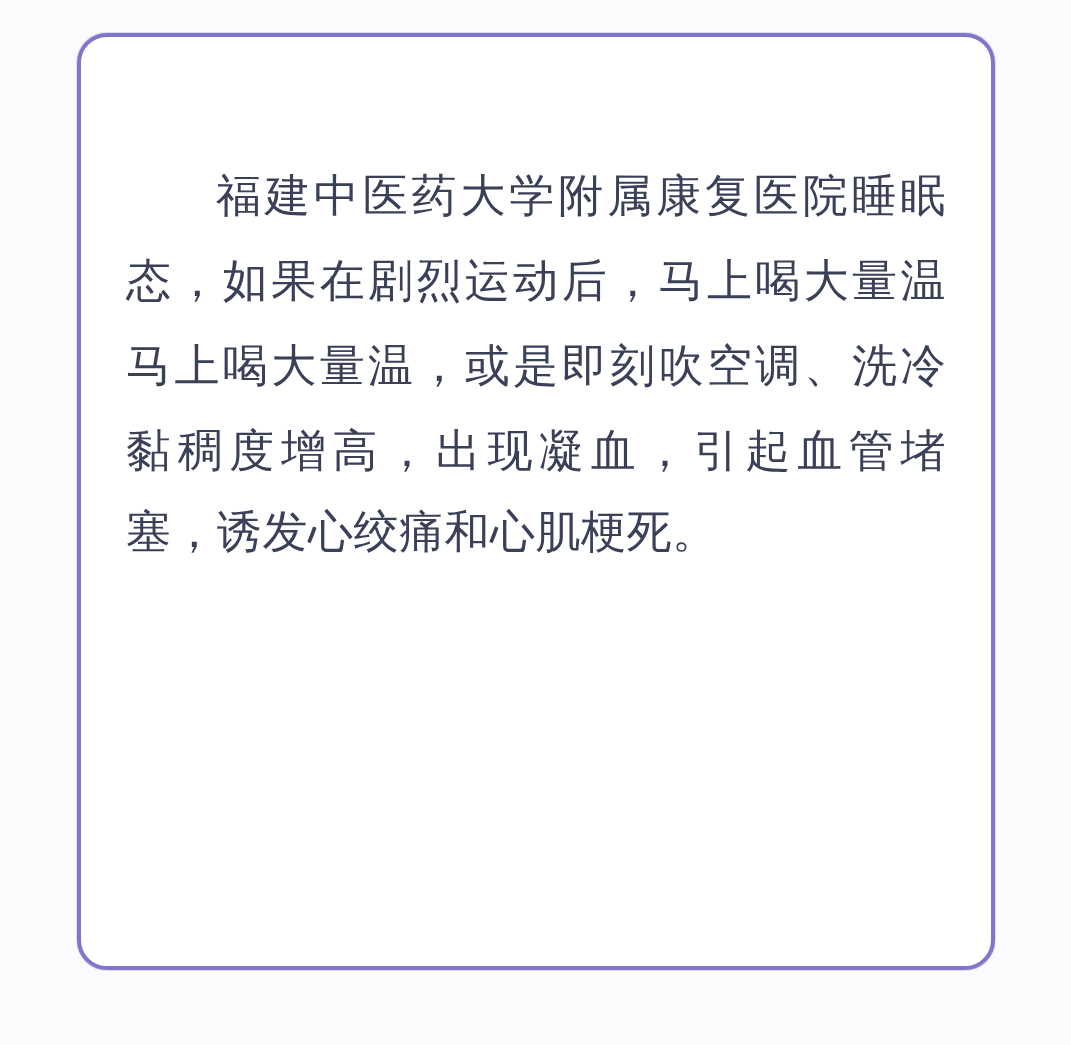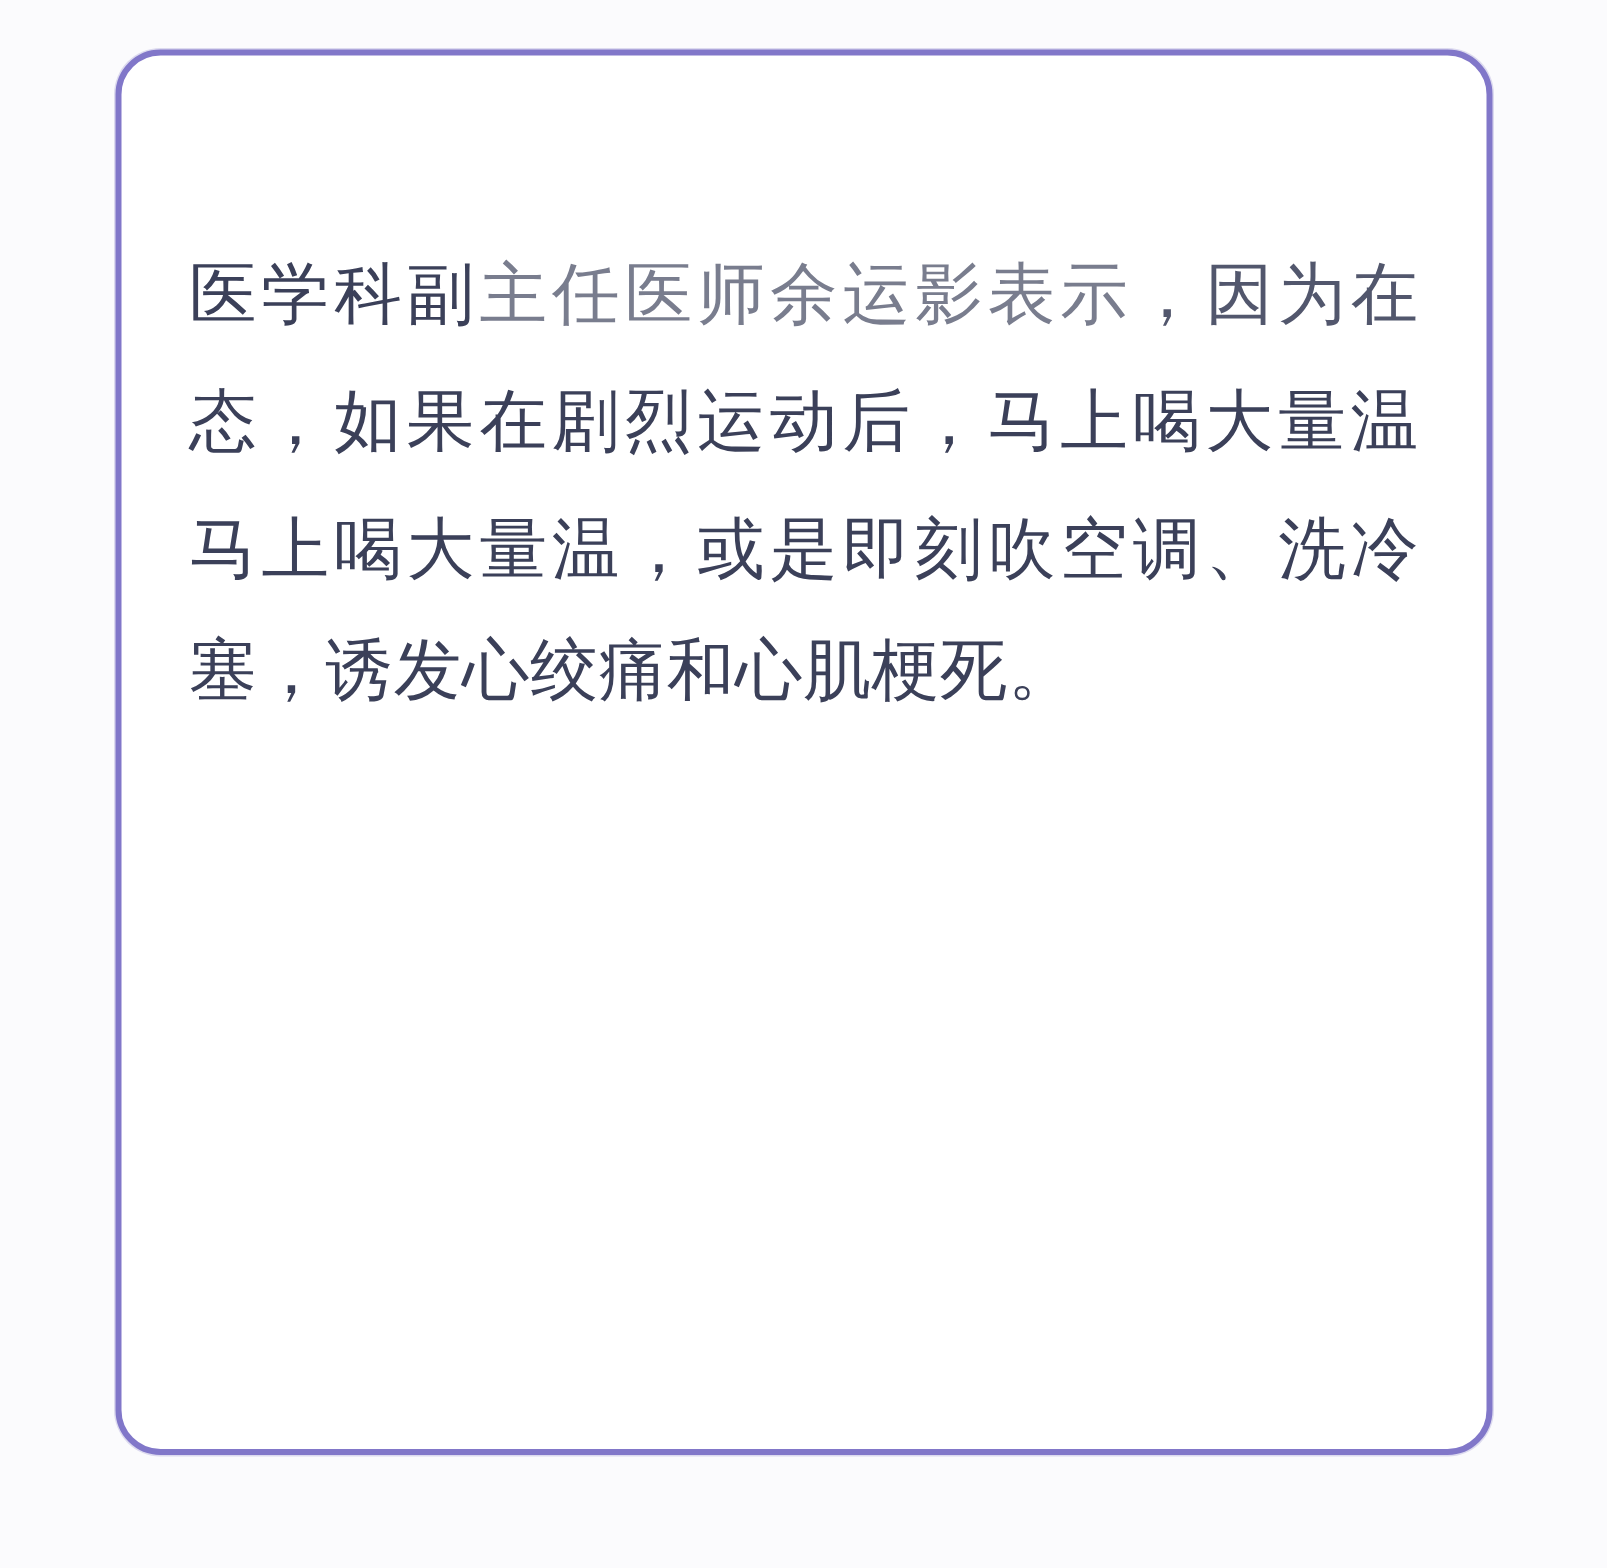--- a/index.html
+++ b/index.html
@@ -53,18 +53,19 @@
   }
   .seg-ghost-mild {
     opacity: 0.88;
   }
 </style>
 </head>
 <body>
 
 <div class="card">
   <div class="paragraph">
-    <div class="line"><span>医学科副</span><span class="seg-ghost">主任医师余运影表示</span><span class="seg-ghost-mild">，因为在</span></div>
+    <div class="line first">福建中医药大学附属康复医院睡眠</div>
     <div class="line">态，如果在剧烈运动后，马上喝大量温</div>
     <div class="line">马上喝大量温，或是即刻吹空调、洗冷</div>
+    <div class="line">黏稠度增高，出现凝血，引起血管堵</div>
     <div class="line last">塞，诱发心绞痛和心肌梗死。</div>
   </div>
 </div>
 
 </body></html>

